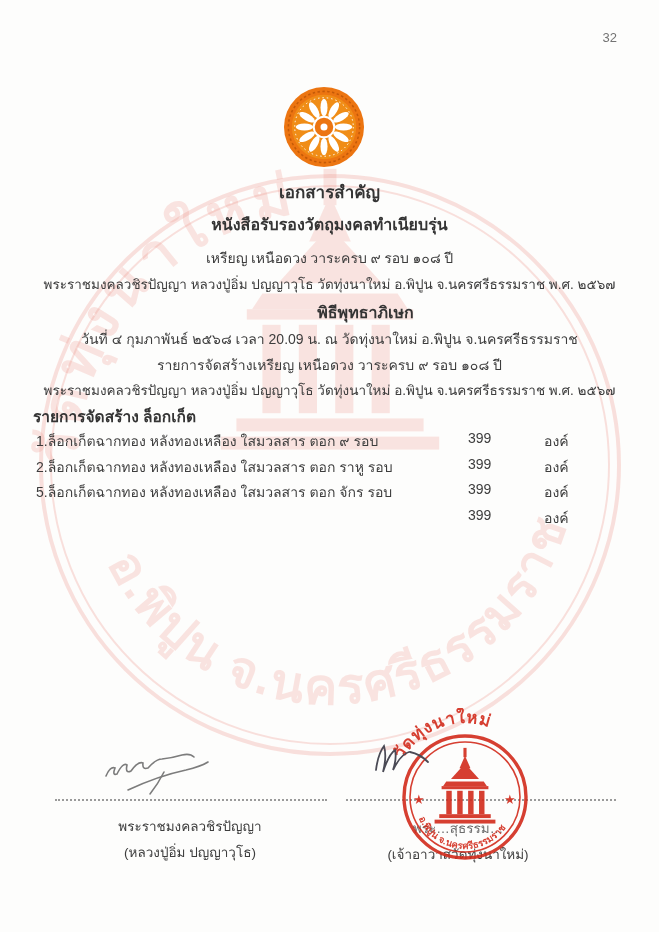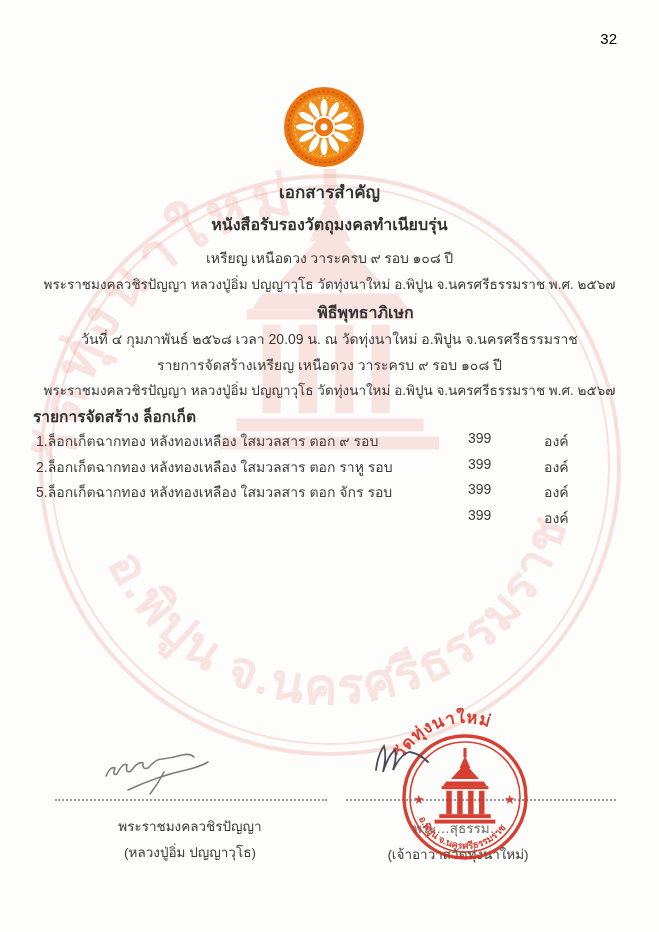--- a/index.html
+++ b/index.html
@@ -8,21 +8,21 @@
     width:659px;height:932px;
     margin:0 auto;
     background:#fdfdfc;
     overflow:hidden;
     font-family:"Liberation Sans","DejaVu Sans",sans-serif;
     color:#3d3d3d;
     box-shadow:0 0 4px rgba(0,0,0,.25);
   }
   .page-number{
     position:absolute;top:30px;right:42px;
-    font-size:15px;color:#000000;z-index:5;
+    font-size:13px;color:#737373;z-index:5;
   }
   
   .watermark{position:absolute;left:0;top:0;width:659px;height:932px;z-index:1;pointer-events:none;}
   
   .emblem{position:absolute;left:283px;top:86px;width:82px;height:82px;z-index:2;}
   
   .cline{position:absolute;left:0;width:659px;text-align:center;z-index:3;line-height:1.25;}
   .t-title{top:182px;font-size:17px;font-weight:bold;color:#343434;}
   .t-subtitle{top:215px;font-size:16px;font-weight:bold;color:#343434;}
   .t-line1{top:250px;font-size:14px;font-family:Liberation Serif, serif;}

